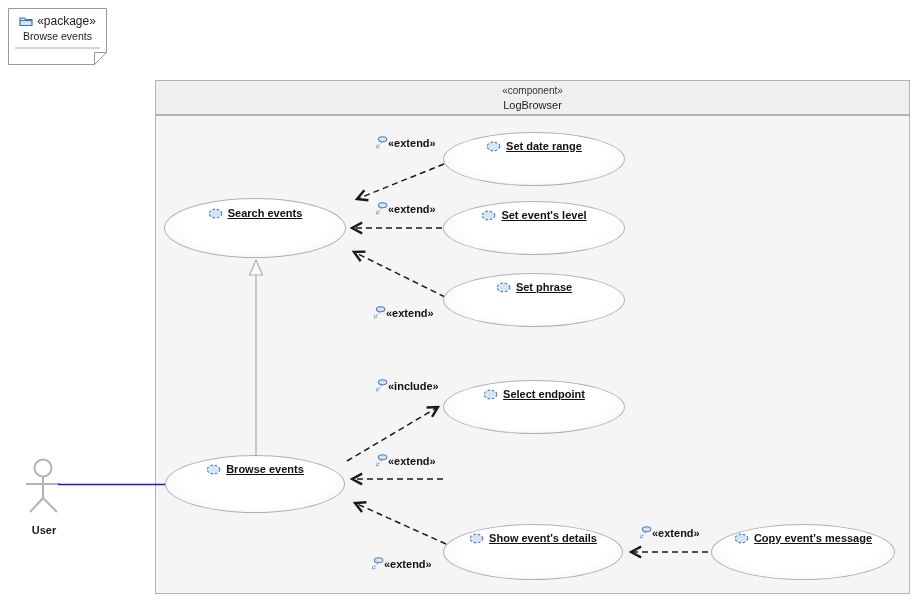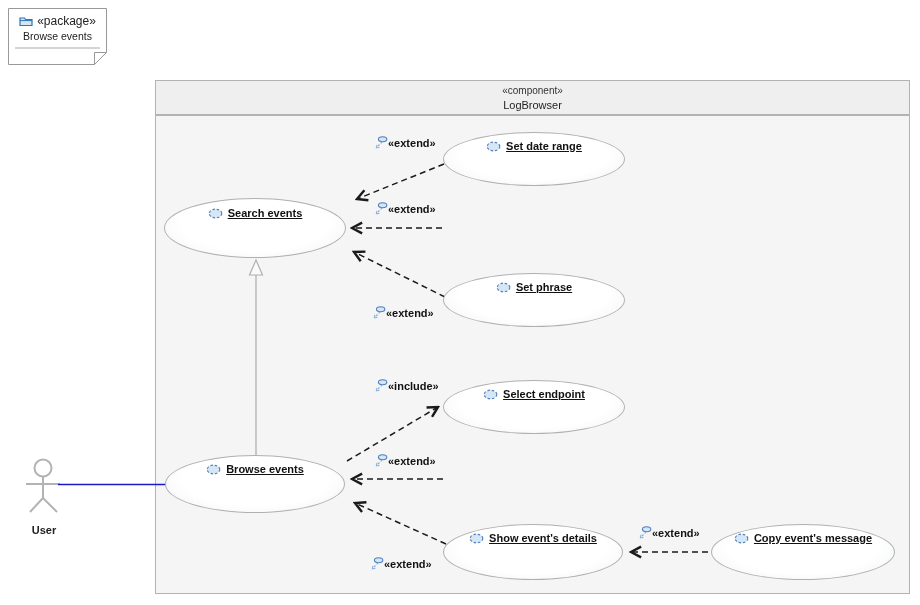--- a/index.html
+++ b/index.html
@@ -114,20 +114,28 @@
 
   <div class="usecase" style="left:443px;top:132px;width:182px;height:54px;">
     <div class="uc-label">
       <svg width="15" height="11" viewBox="0 0 15 11">
         <ellipse cx="7.5" cy="5.5" rx="6.3" ry="4.3" fill="#d6e6f5" stroke="#4f81bd" stroke-width="1.2" stroke-dasharray="2.5 1.8"></ellipse>
       </svg>
       <span>Set date range</span>
     </div>
   </div>
 
+  <div class="usecase" style="left:443px;top:201px;width:182px;height:54px;">
+    <div class="uc-label">
+      <svg width="15" height="11" viewBox="0 0 15 11">
+        <ellipse cx="7.5" cy="5.5" rx="6.3" ry="4.3" fill="#d6e6f5" stroke="#4f81bd" stroke-width="1.2" stroke-dasharray="2.5 1.8"></ellipse>
+      </svg>
+      <span>Set event's level</span>
+    </div>
+  </div>
 
   <div class="usecase" style="left:443px;top:273px;width:182px;height:54px;">
     <div class="uc-label">
       <svg width="15" height="11" viewBox="0 0 15 11">
         <ellipse cx="7.5" cy="5.5" rx="6.3" ry="4.3" fill="#d6e6f5" stroke="#4f81bd" stroke-width="1.2" stroke-dasharray="2.5 1.8"></ellipse>
       </svg>
       <span>Set phrase</span>
     </div>
   </div>
 

